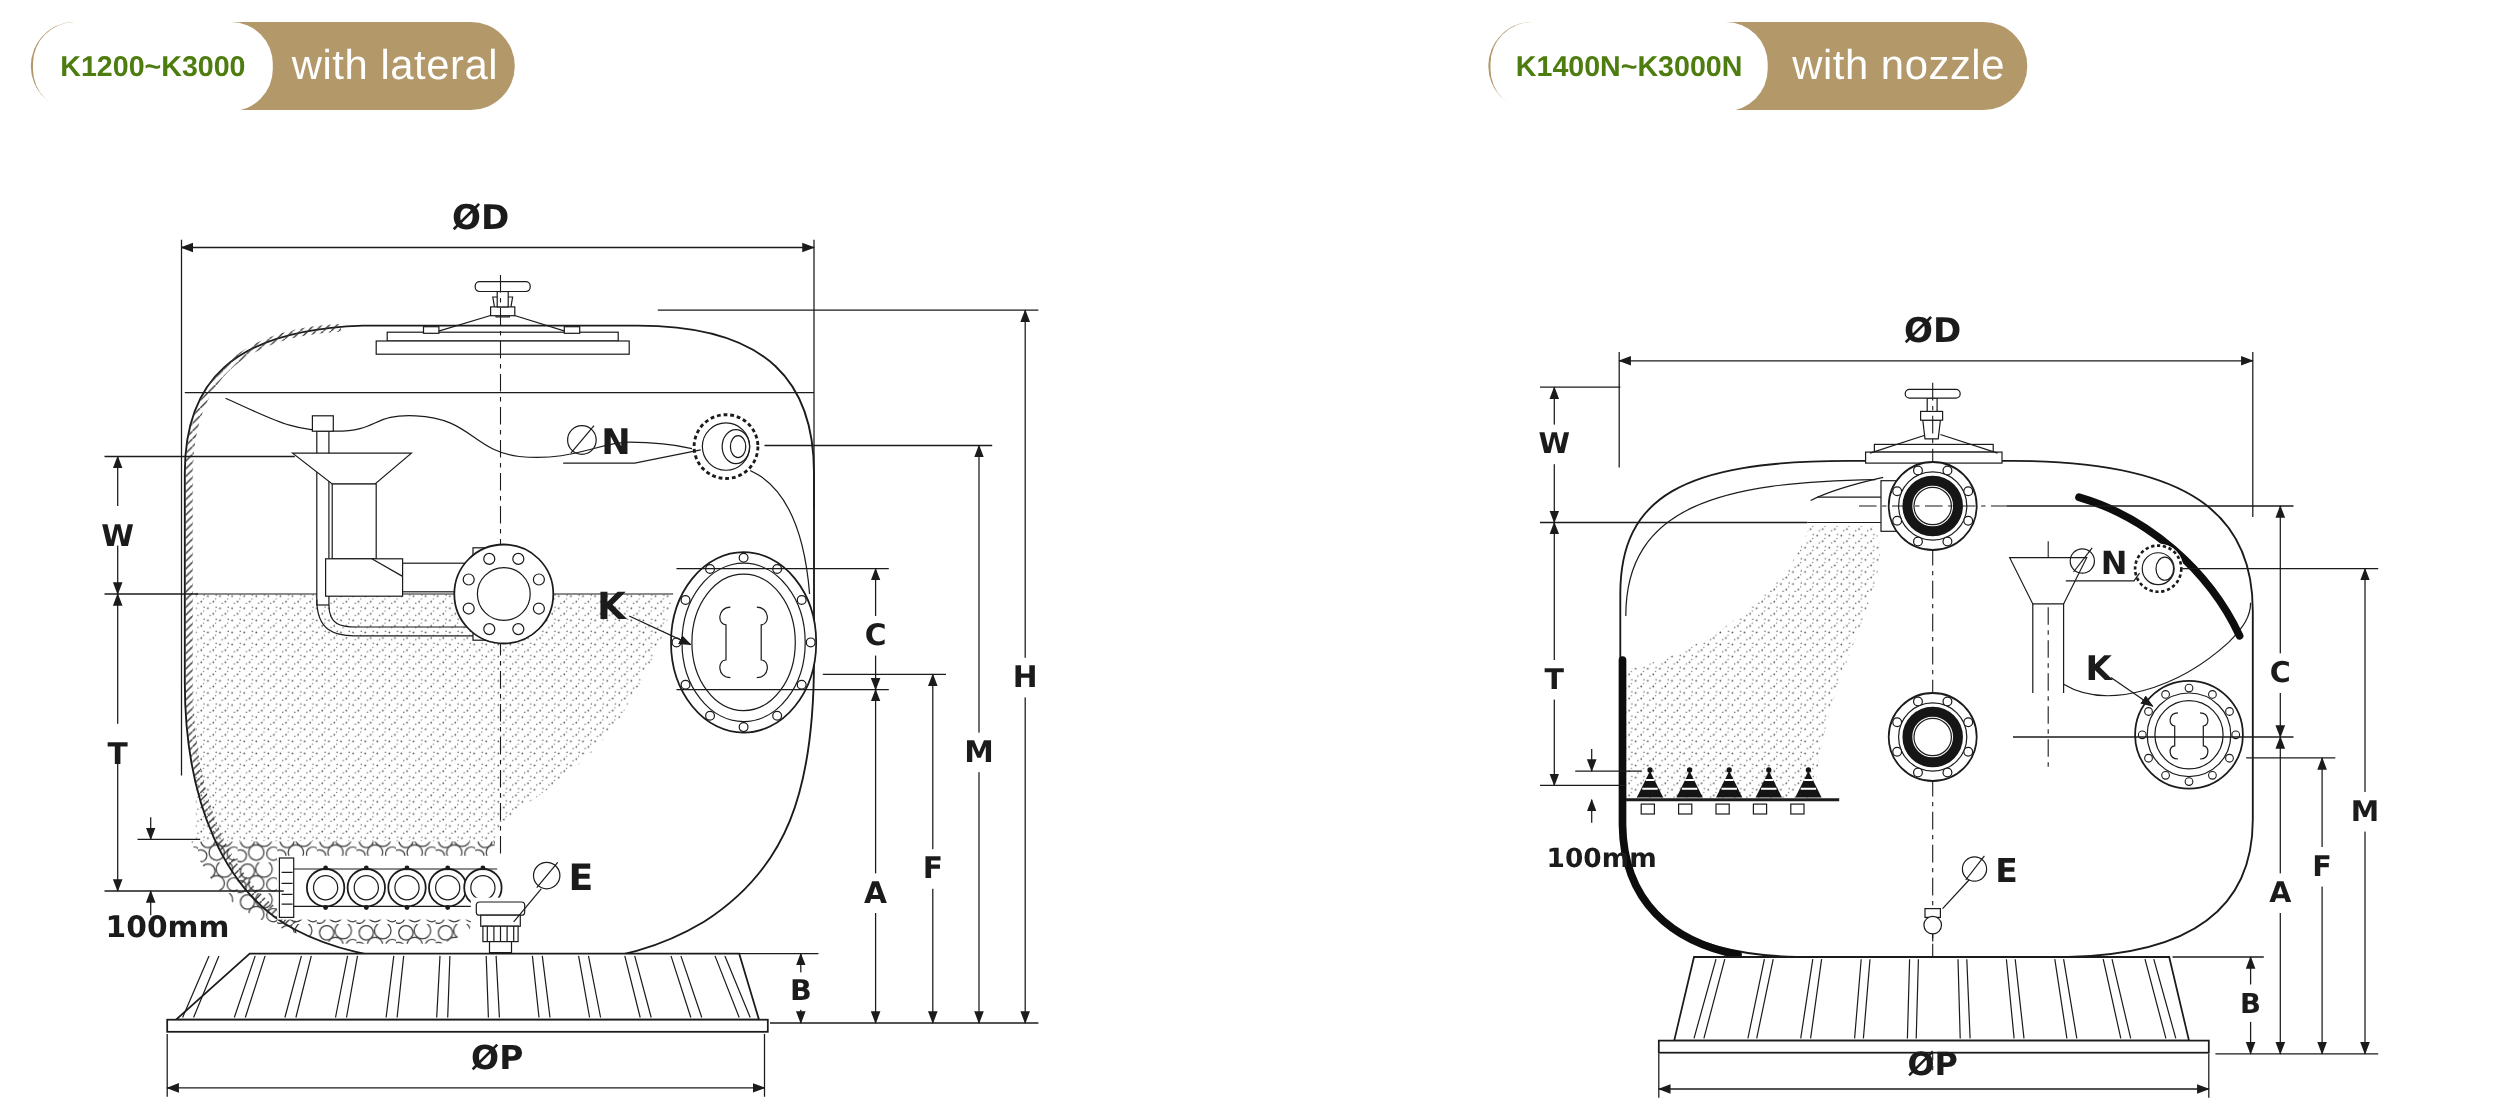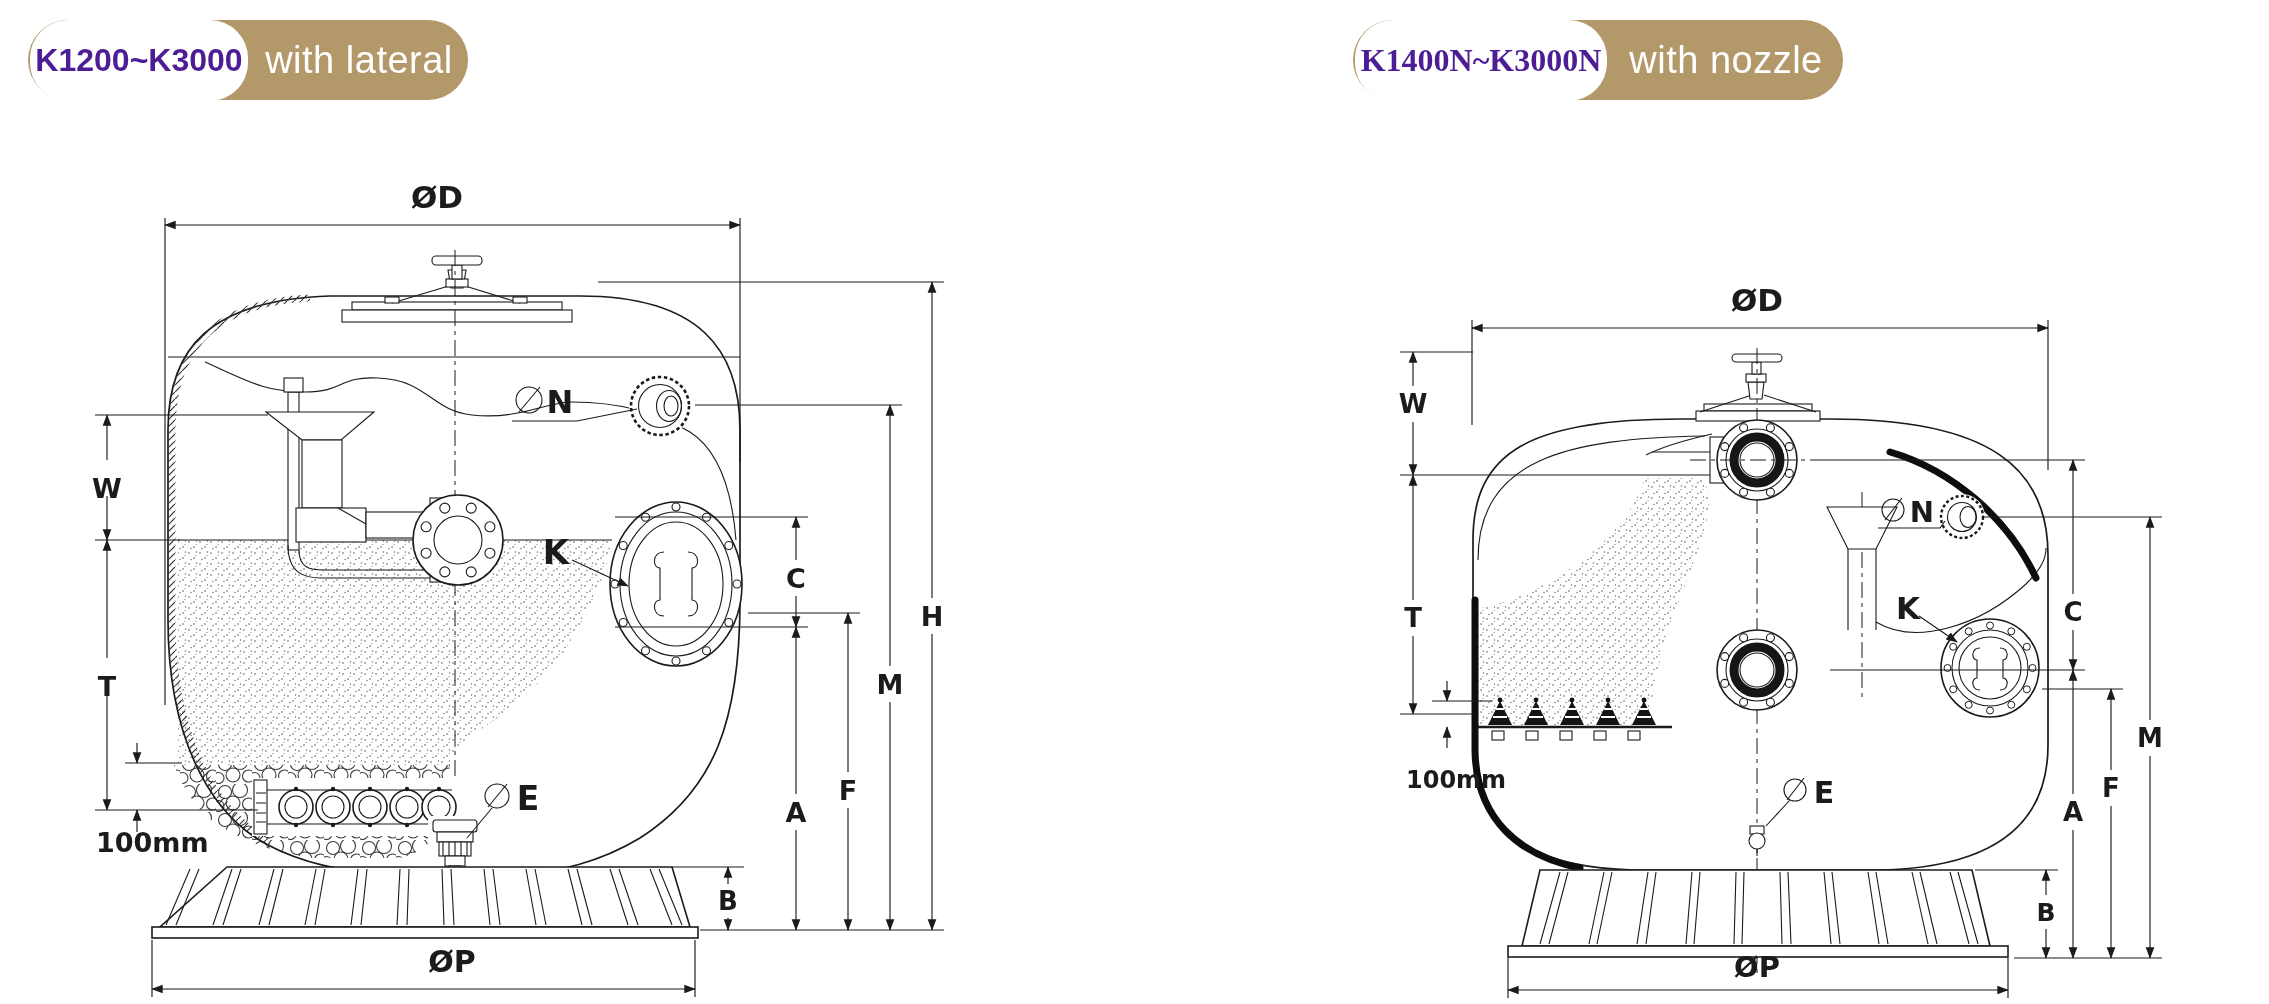--- a/index.html
+++ b/index.html
@@ -1,20 +1,20 @@
 <!DOCTYPE html>
 <html><head>
 <meta charset="utf-8">
 <style>
   html,body{margin:0;padding:0;background:#fff;}
   .stage{position:relative;width:2269px;height:1004px;background:#fff;overflow:hidden;
          font-family:"Liberation Sans",sans-serif;}
   .badge{position:absolute;top:20px;height:80px;border-radius:40px;display:flex;align-items:center;}
   .badge .pill{height:81px;margin:2px;background:#fff;border-radius:38px;display:flex;
-               align-items:center;justify-content:center;font-size:32px;font-weight:600;color:#4c1d95;}
+               align-items:center;justify-content:center;font-size:26px;font-weight:600;color:#4d7c0f;}
   .badge .variant{flex:1;text-align:center;color:#fff;font-size:38px;font-weight:500;letter-spacing:.5px;}
   svg text{font-family:"DejaVu Sans","Liberation Sans",sans-serif;font-weight:bold;fill:#1b1b1b;}
   .ln{stroke:#1b1b1b;stroke-width:1.7;fill:none;}
   .th{stroke:#1b1b1b;stroke-width:1.1;fill:none;}
   .dim{stroke:#1b1b1b;stroke-width:1.15;fill:none;}
   .cl{stroke:#1b1b1b;stroke-width:1;fill:none;stroke-dasharray:16 5 4 5;}
   .wf{fill:#fff;stroke:#1b1b1b;stroke-width:1.6;}
   .wf2{fill:#fff;stroke:#1b1b1b;stroke-width:1.1;}
   .bold{stroke:#0d0d0d;stroke-width:7;fill:none;stroke-linecap:round;}
 </style>
@@ -23,21 +23,21 @@
 
 <div class="stage">
 
   <div class="badge" style="left:28px;width:440px;background:#b3986a;">
     <div class="pill" style="width:218px;">
       <span>K1200~K3000</span>
     </div>
     <div class="variant">with lateral</div>
   </div>
   <div class="badge" style="left:1353px;width:490px;background:#b3986a;">
-    <div class="pill" style="width:252px;font-family:Liberation Serif, serif;">
+    <div class="pill" style="width:252px;">
       <span>K1400N~K3000N</span>
     </div>
     <div class="variant">with nozzle</div>
   </div>
 
   <svg width="2269" height="1004" viewBox="0 0 2269 1004" style="position:absolute;left:0;top:0;">
     <defs>
       <marker id="ah" viewBox="0 0 10 10" refX="9.3" refY="5" markerWidth="10" markerHeight="10" orient="auto-start-reverse">
         <path d="M0,1.2 L10,5 L0,8.8 Z" fill="#1b1b1b"></path>
       </marker>

